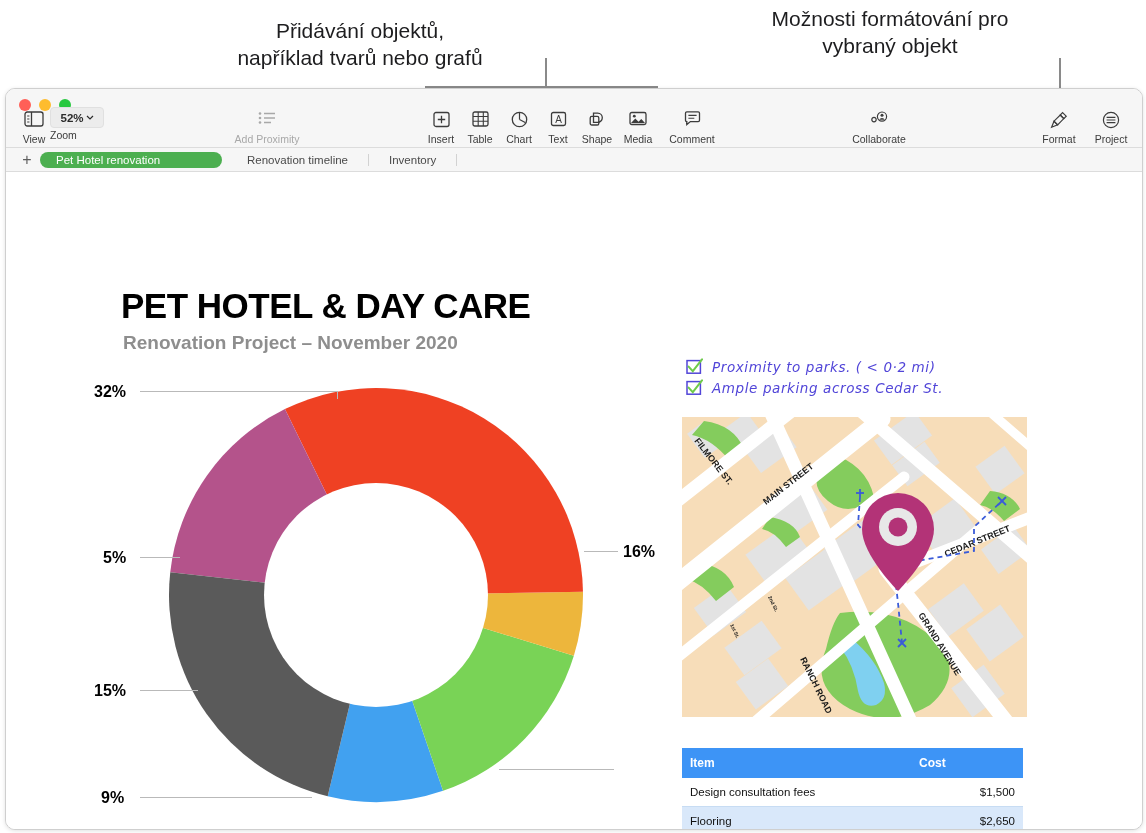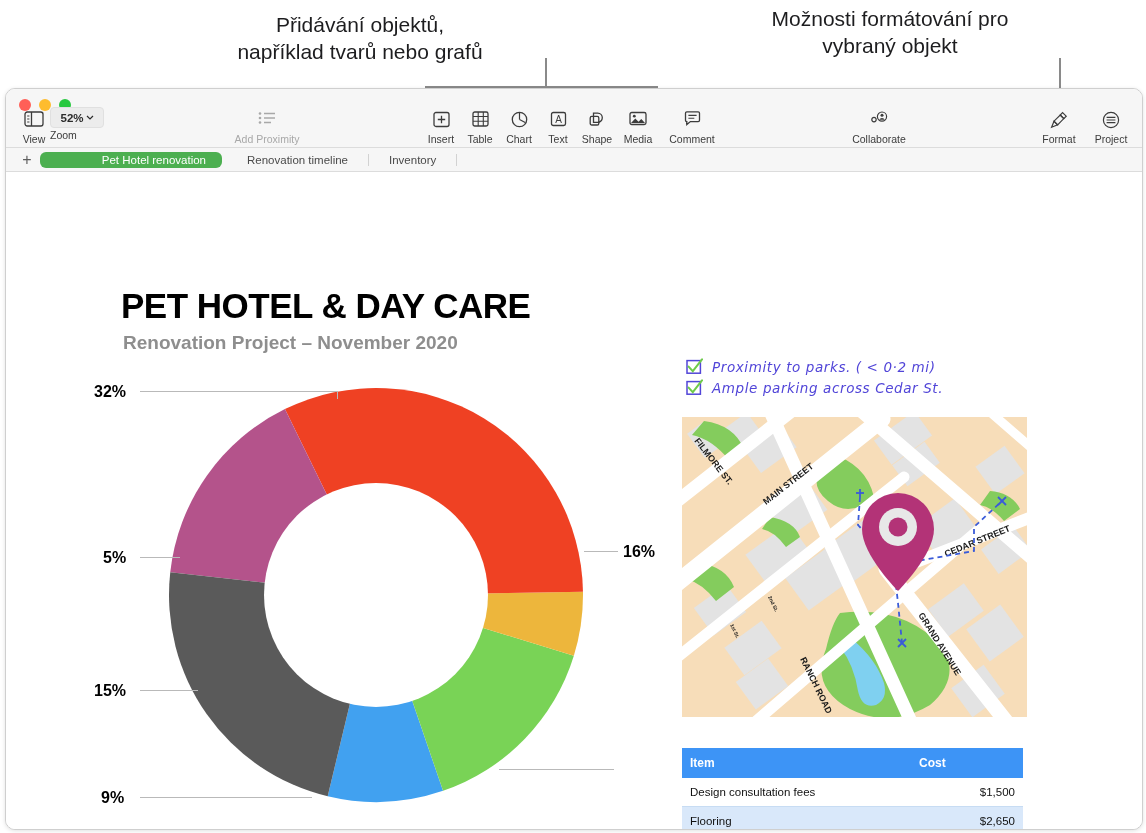--- a/index.html
+++ b/index.html
@@ -8,21 +8,21 @@
     background:#ffffff;
     font-family:"Liberation Sans",sans-serif;
     -webkit-font-smoothing:antialiased;
     overflow:hidden;
     position:relative;
   }
   .page{position:absolute;inset:0;}
 
   
   .callout{position:absolute;color:#1d1d1f;font-size:21px;line-height:27px;text-align:center;white-space:pre-line;}
-  #callout-insert{left:160px;top:11px;width:400px;}
+  #callout-insert{left:160px;top:17px;width:400px;}
   #callout-format{left:700px;top:5px;width:380px;text-align:center;}
 
   .leader{position:absolute;background:#8a8a8a;}
   .leader-v{width:1.6px;}
   .leader-h{height:1.6px;}
 
   
   .window{
     position:absolute;left:5px;top:88px;width:1136px;height:740px;
     background:#fff;border:1px solid #cfcfcf;border-radius:10px;
@@ -69,21 +69,21 @@
 
   
   .tabbar{
     position:relative;height:23px;background:#f6f6f6;border-bottom:1px solid #dcdcdc;
     display:flex;align-items:center;padding-left:8px;gap:0;
   }
   .addsheet{width:26px;text-align:center;font-size:16px;color:#5e5e5e;line-height:1;cursor:default;}
   .sheet-tab{
     font-size:11.5px;color:#4a4a4a;padding:2px 16px;border-radius:10px;white-space:nowrap;
   }
-  .sheet-tab.active{background:#4caf50;color:#fff;font-weight:500;min-width:150px;text-align:right;border-radius:6px;}
+  .sheet-tab.active{background:#4caf50;color:#fff;font-weight:500;min-width:150px;text-align:left;}
   .tabsep{width:1px;height:12px;background:#d2d2d2;margin:0 4px;}
 
   
   .canvas{position:relative;height:659px;background:#fff;}
 
   .hdr-title{position:absolute;left:115px;top:114px;font-size:35px;font-weight:bold;color:#000;letter-spacing:-.5px;}
   .hdr-sub{position:absolute;left:117px;top:160px;font-size:19px;font-weight:bold;color:#8e8e8e;}
 
   
   .donut-wrap{position:absolute;left:160px;top:213px;width:420px;height:420px;}

